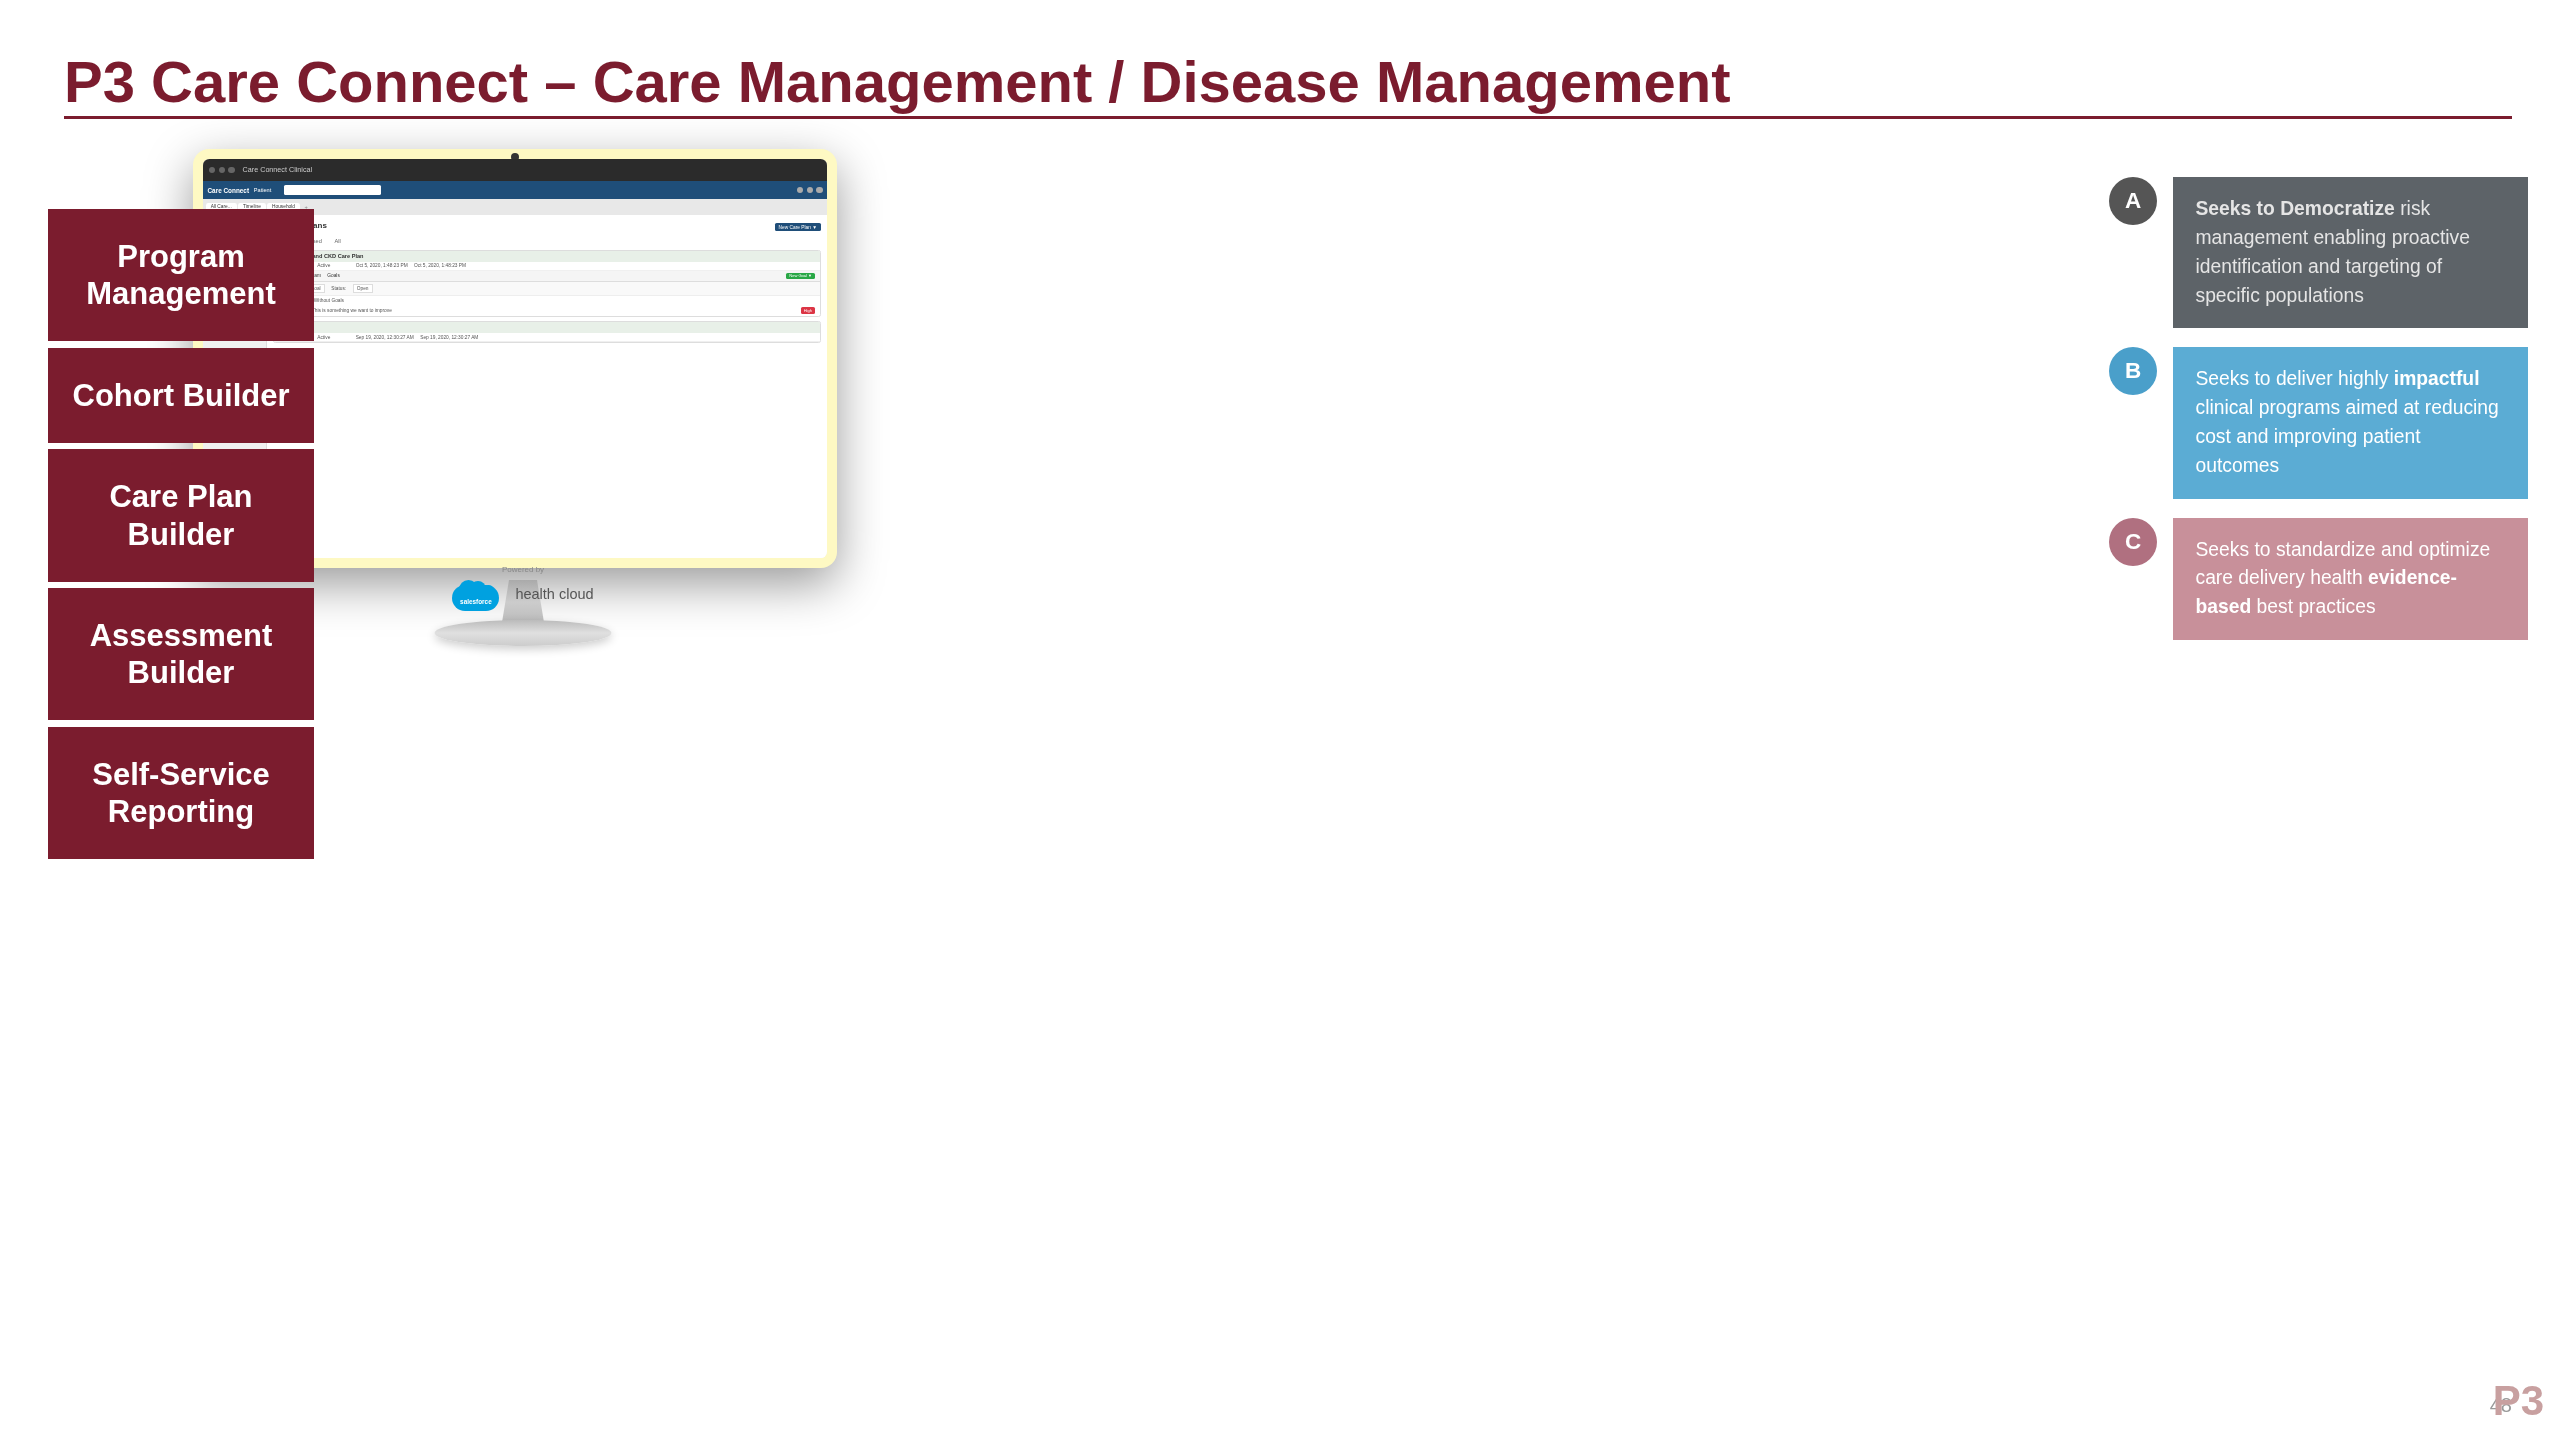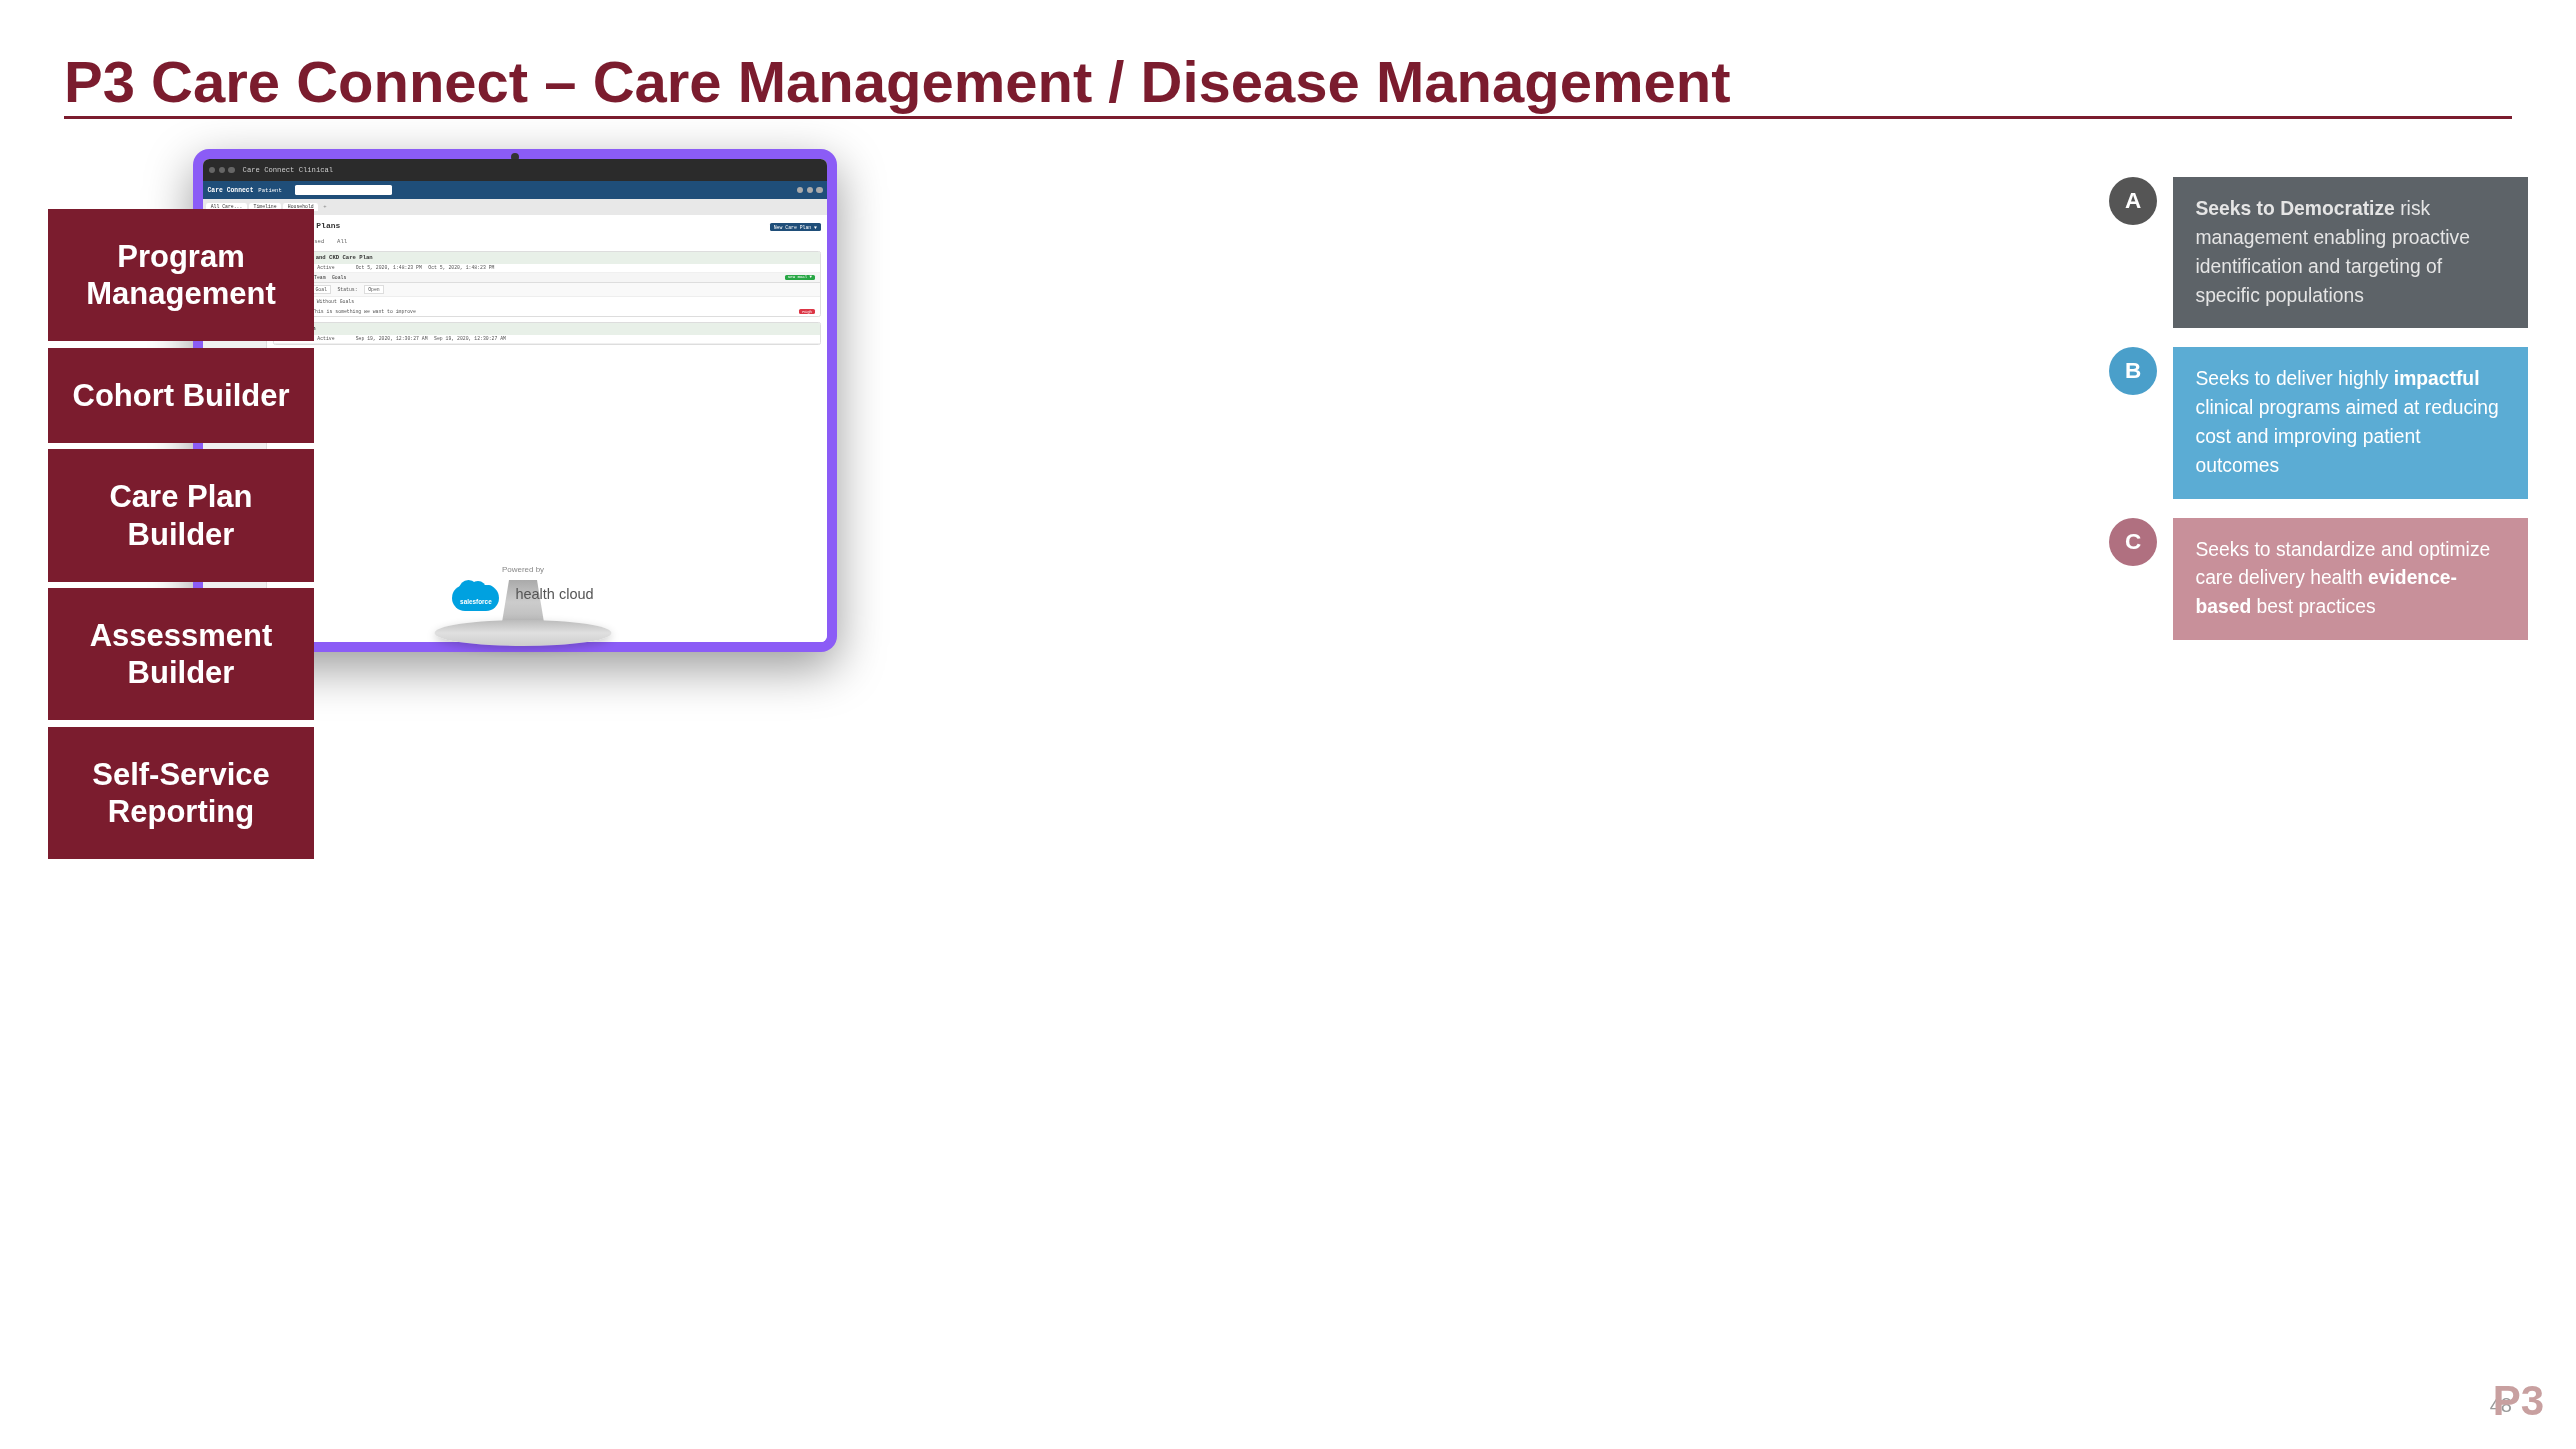--- a/index.html
+++ b/index.html
@@ -61,26 +61,25 @@
       width: 644px;
       height: 483px;
     }
 
     
     .monitor-frame {
       position: absolute;
       top: 0;
       left: 0;
       width: 644px;
-      height: 503px;
-      background: #8b5cf6;
+      height: 419px;
+      background: #fef9c3;
       border-radius: 16px;
       padding: 9.7px;
       box-shadow: 0 16px 48px rgba(0,0,0,0.4);
-      font-family: Liberation Mono, monospace;
     }
     .monitor-camera {
       position: absolute;
       top: 4px;
       left: 50%;
       transform: translateX(-50%);
       width: 8px;
       height: 8px;
       background: #333;
       border-radius: 50%;

